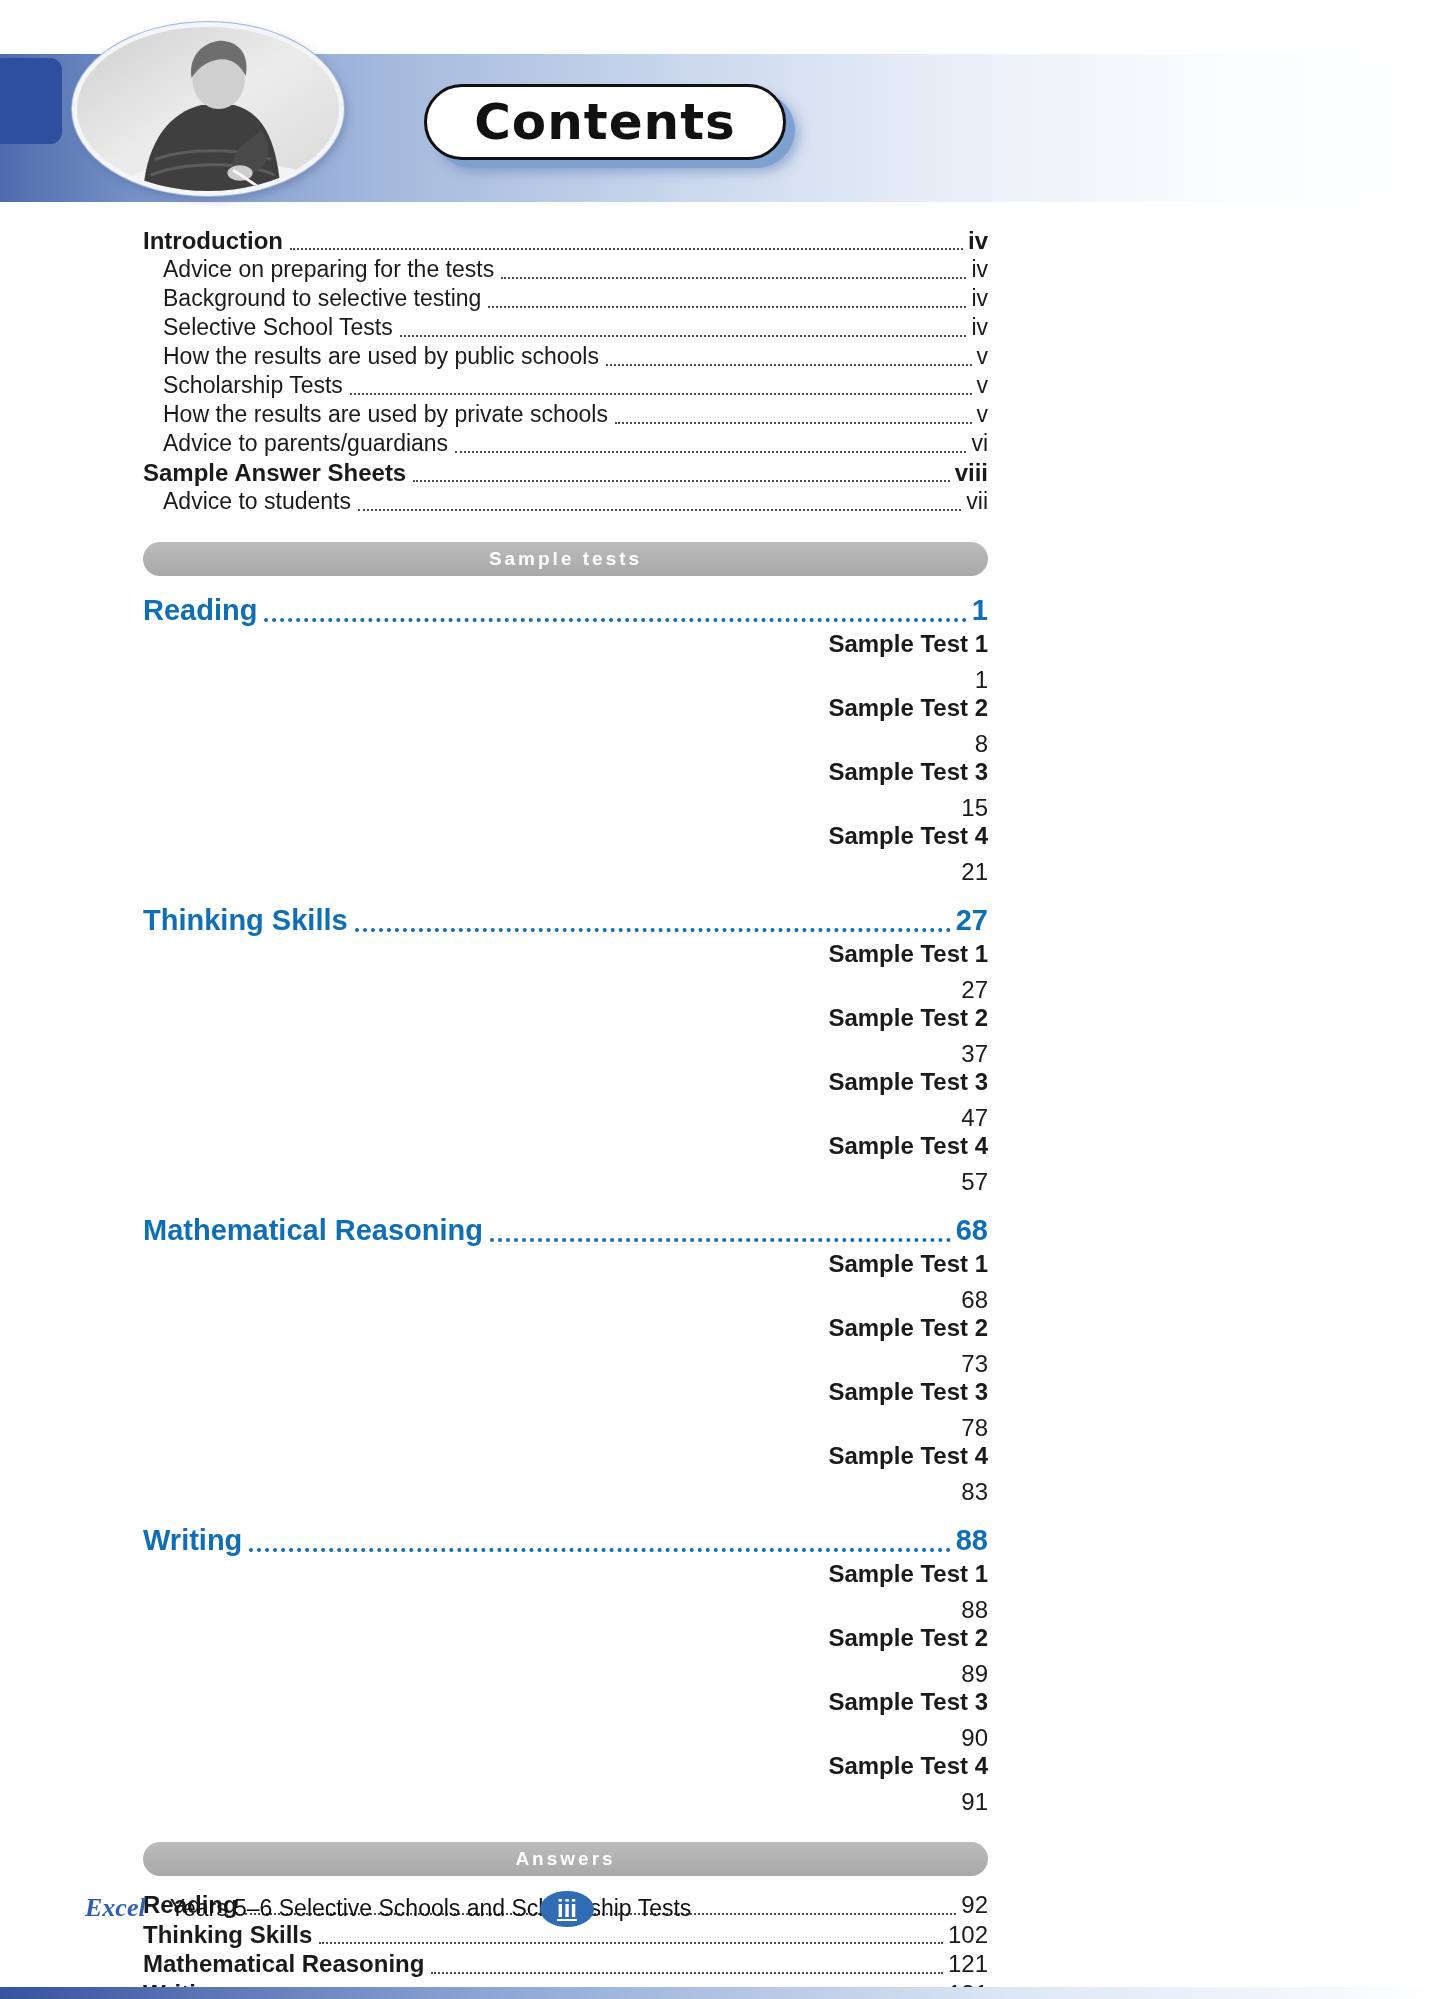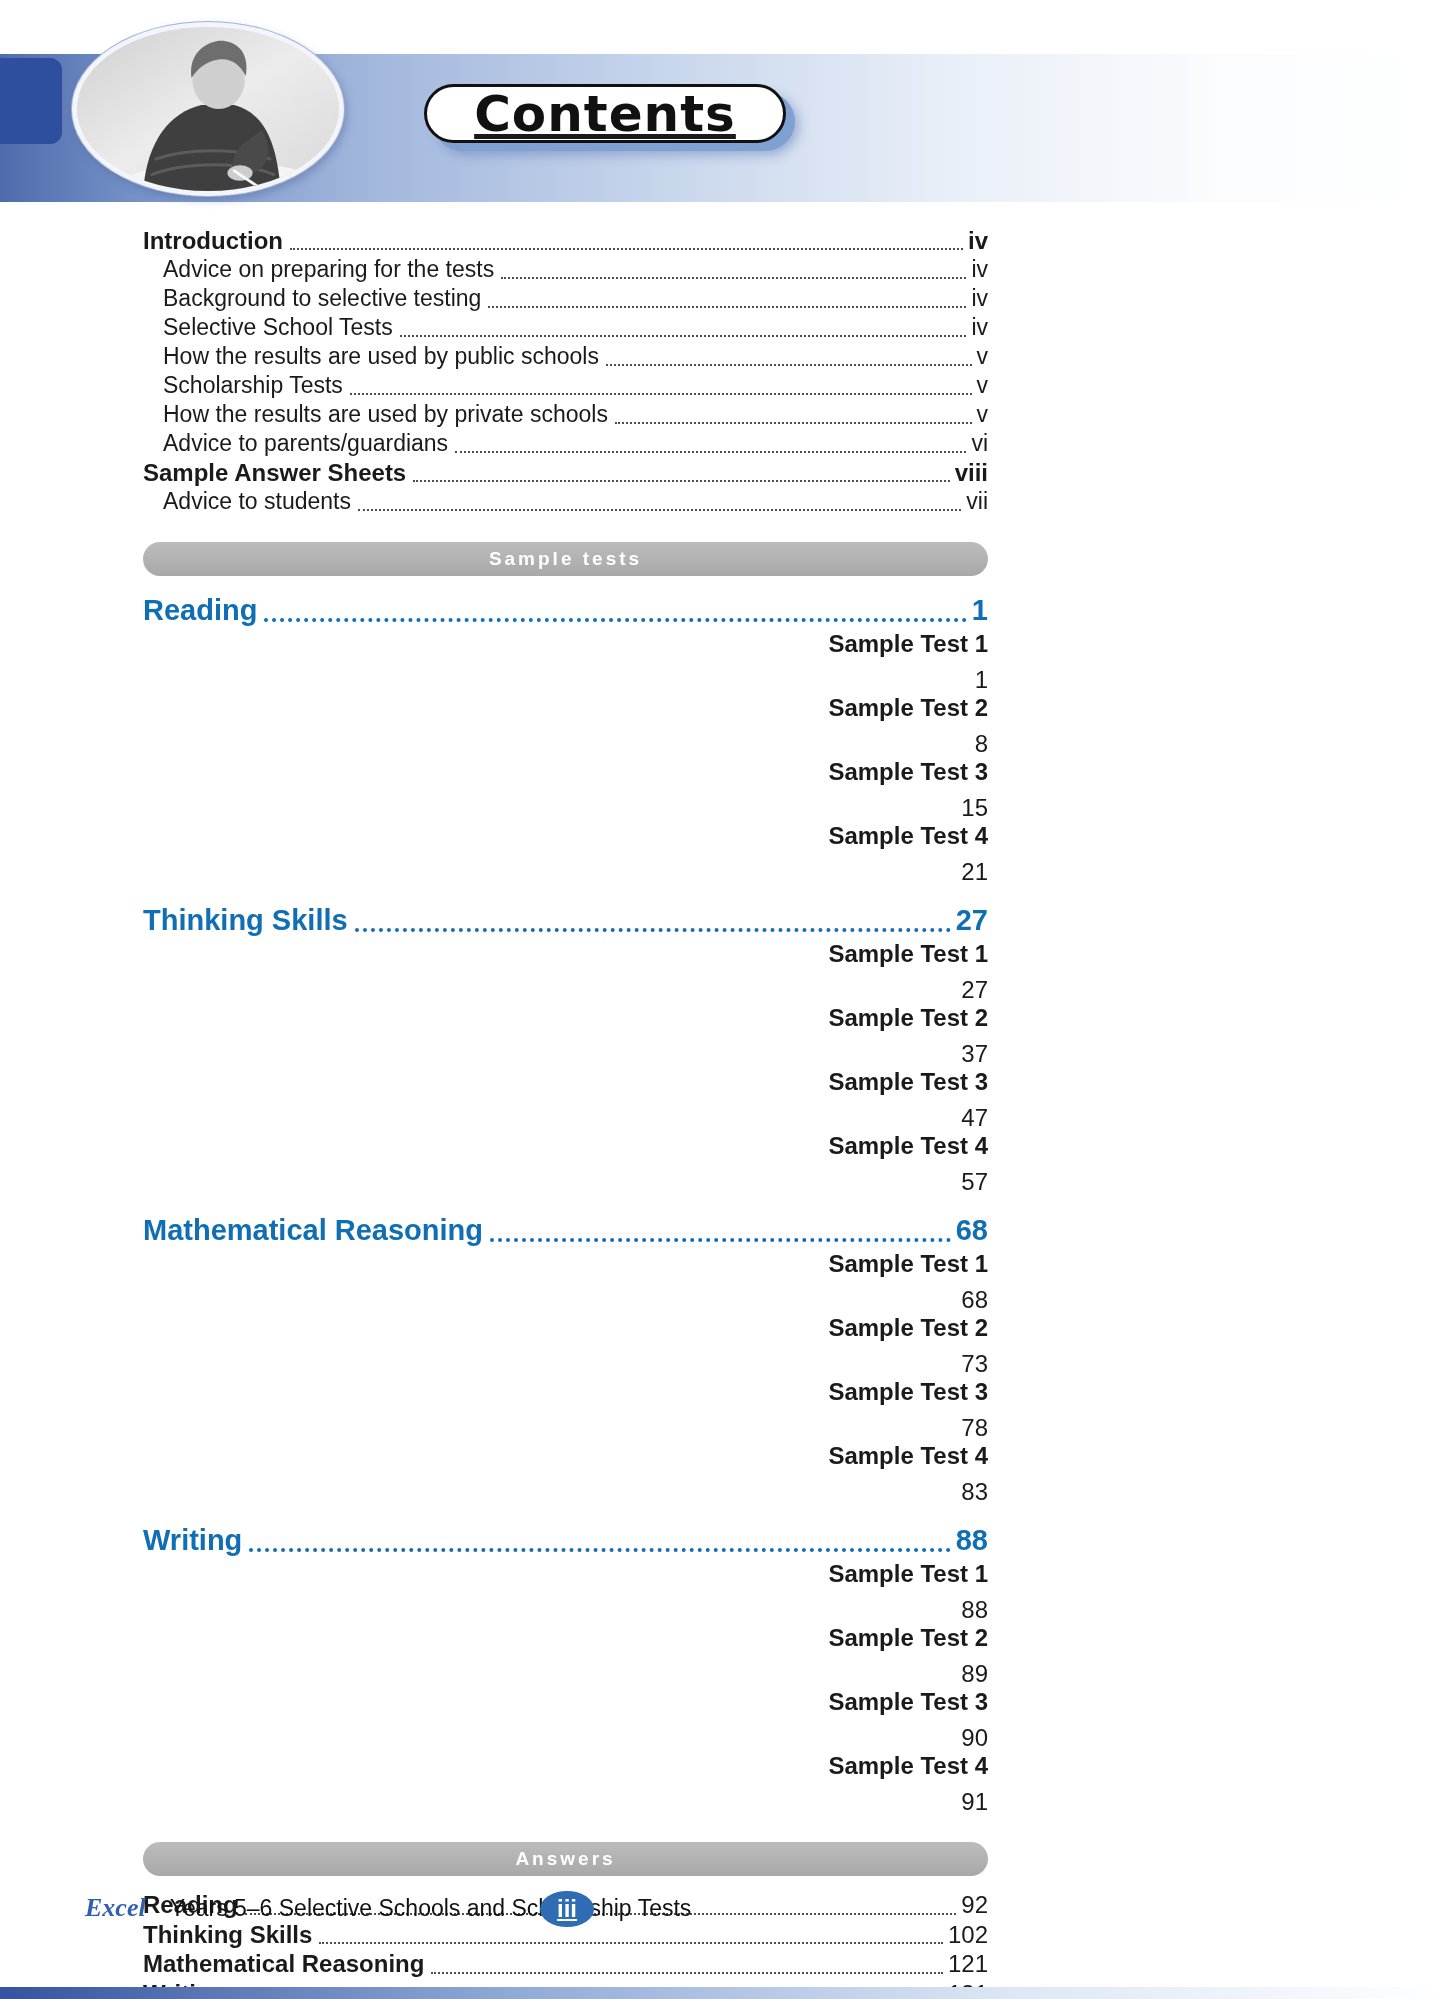--- a/index.html
+++ b/index.html
@@ -24,24 +24,24 @@
   }
   .photo-oval {
     position: absolute; left: 72px; top: -32px; width: 272px; height: 174px;
     border-radius: 50%; overflow: hidden;
     border: 5px solid #f3f5fa;
     box-shadow: 0 0 0 1px #9fb4d8, 3px 4px 8px rgba(60,80,130,.35);
     background: #e7e7e7;
   }
   .photo-oval svg { display: block; width: 100%; height: 100%; }
   .contents-box {
-    position: absolute; left: 424px; top: 30px; width: 362px; height: 59px;
+    position: absolute; left: 424px; top: 30px; width: 362px; height: 76px;
     background: #ffffff; border: 3px solid #111111; border-radius: 40px;
     box-shadow: 9px 8px 0 #7fa1d2, 13px 12px 12px rgba(80,110,175,.45);
-    display: flex; align-items: center; justify-content: center; text-decoration: underline;
+    display: flex; align-items: center; justify-content: center;
   }
   .contents-title {
     font-family: "DejaVu Sans", sans-serif;
     font-size: 50px; font-weight: bold; color: #111; letter-spacing: 1px;
   }
 
   
   .toc { position: absolute; left: 143px; top: 226px; width: 845px; }
 
   .row { display: flex; align-items: flex-end; }

